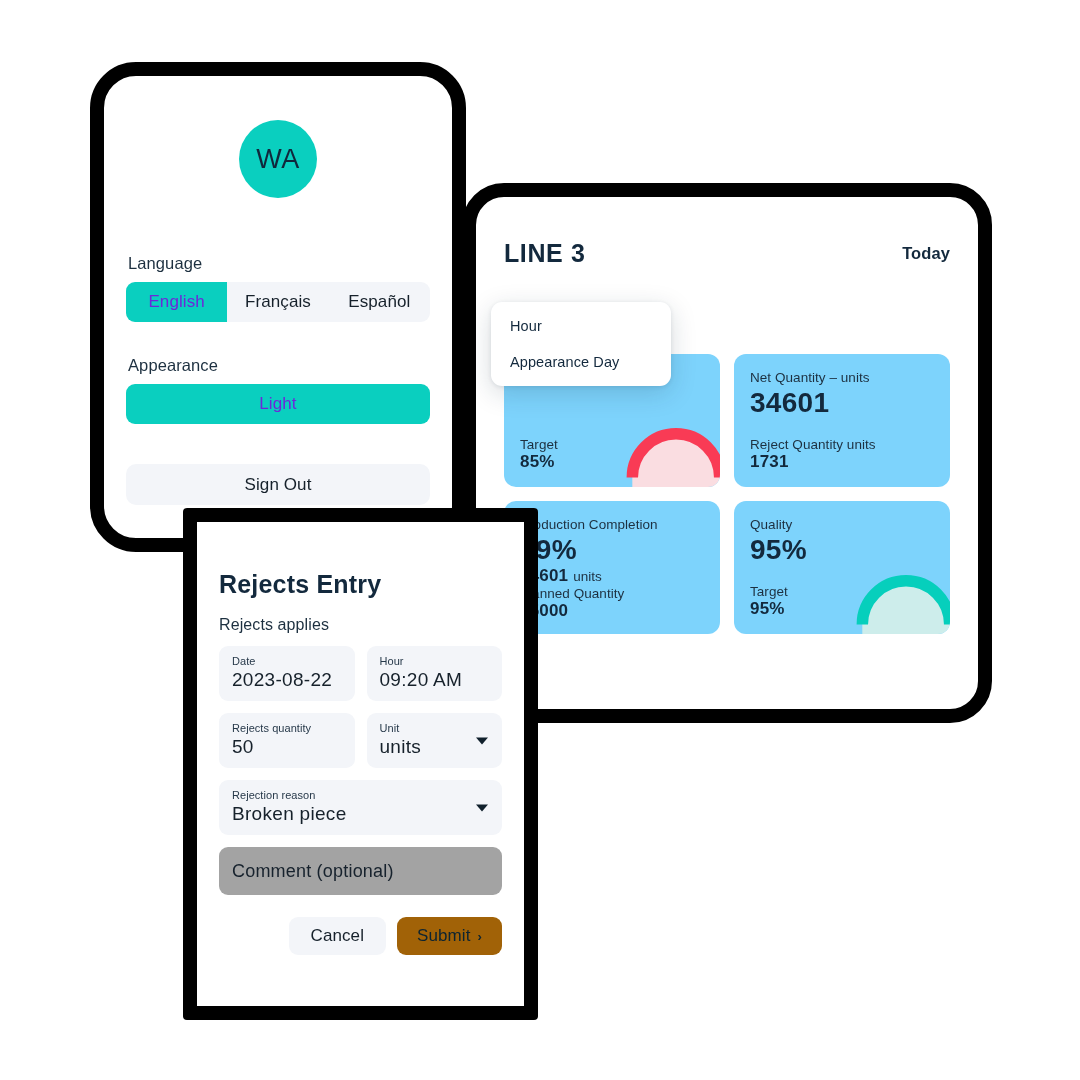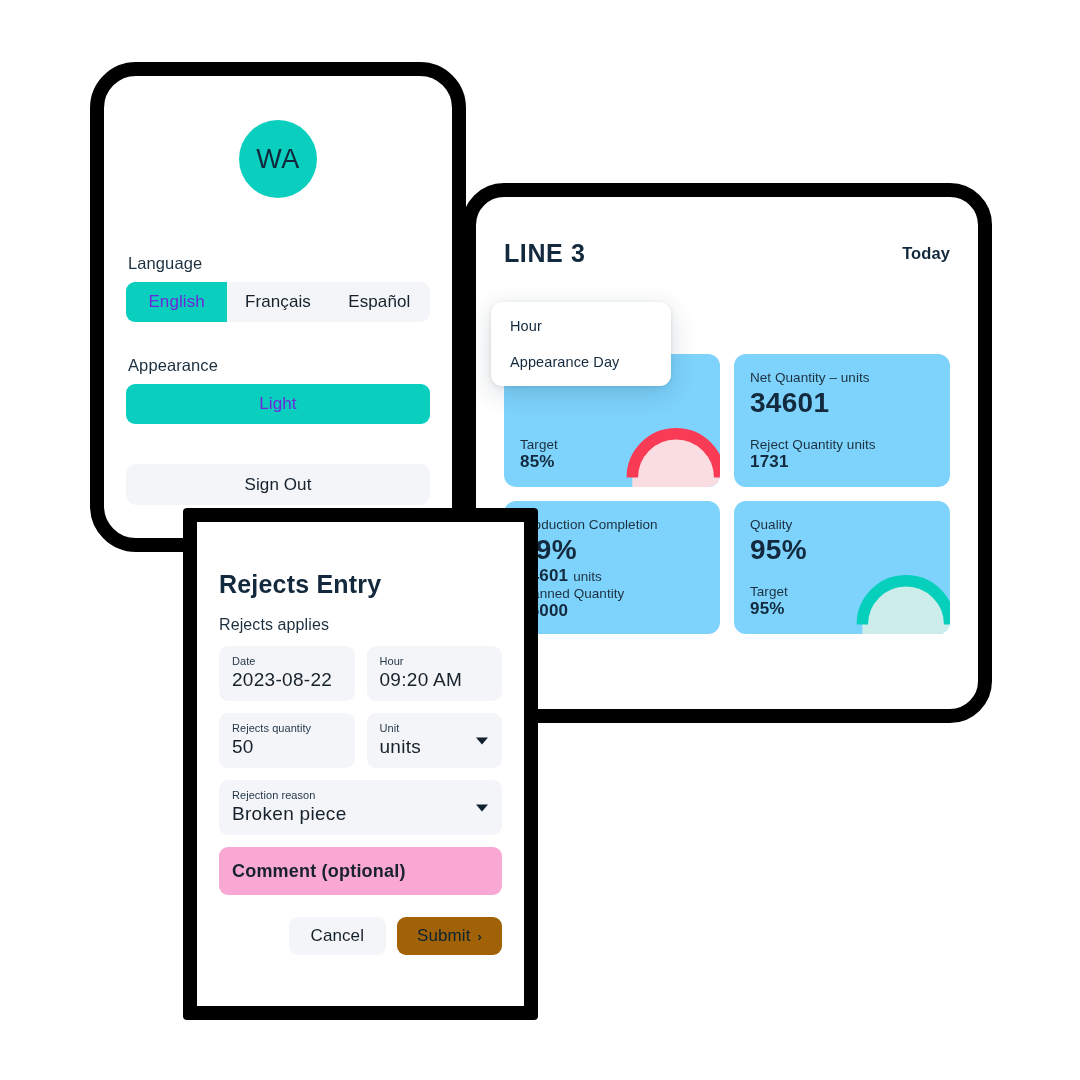--- a/index.html
+++ b/index.html
@@ -74,22 +74,22 @@
   #rejects-body{position:absolute;inset:0;padding:48px 22px 0 22px;box-sizing:border-box;}
   #rejects-title{font-size:25px;font-weight:600;letter-spacing:.2px;color:#13293d;margin-bottom:17px;}
   #rejects-subtitle{font-size:16px;color:#1d3040;letter-spacing:.1px;margin-bottom:12px;}
   .form-row{display:grid;grid-template-columns:1fr 1fr;gap:12px;margin-bottom:12px;}
   .input-box{background:#f3f5f9;border-radius:9px;padding:9px 13px 10px 13px;position:relative;box-sizing:border-box;}
   .input-label{font-size:11px;color:#27394a;letter-spacing:.05px;display:block;margin-bottom:2px;}
   .input-value{font-size:19px;color:#16212b;letter-spacing:.3px;display:block;}
   .caret{position:absolute;right:14px;top:50%;transform:translateY(-50%);
          width:0;height:0;border-left:6px solid transparent;border-right:6px solid transparent;
          border-top:7px solid #10202c;}
-  #comment-box{background:#f9a8d4;border-radius:9px;height:48px;display:flex;align-items:center;
-               padding:0 13px;box-sizing:border-box;margin-top:12px;font-weight:bold;}
+  #comment-box{background:#a3a3a3;border-radius:9px;height:48px;display:flex;align-items:center;
+               padding:0 13px;box-sizing:border-box;margin-top:12px;}
   #comment-text{font-size:18px;color:#17222d;letter-spacing:.2px;}
   #form-actions{display:flex;justify-content:flex-end;gap:11px;margin-top:22px;}
   #cancel-btn{background:#f3f5f9;border:0;border-radius:9px;height:38px;padding:0 22px;
               font-size:17px;color:#16212b;font-family:inherit;cursor:pointer;letter-spacing:.1px;}
   #submit-btn{background:#a16207;border:0;border-radius:9px;height:38px;padding:0 20px;
               font-size:17px;color:#0d2430;font-weight:500;font-family:inherit;cursor:pointer;
               display:flex;align-items:center;gap:7px;letter-spacing:.1px;}
   #submit-btn .chev{font-size:13px;font-weight:700;}
 </style>
 </head>

